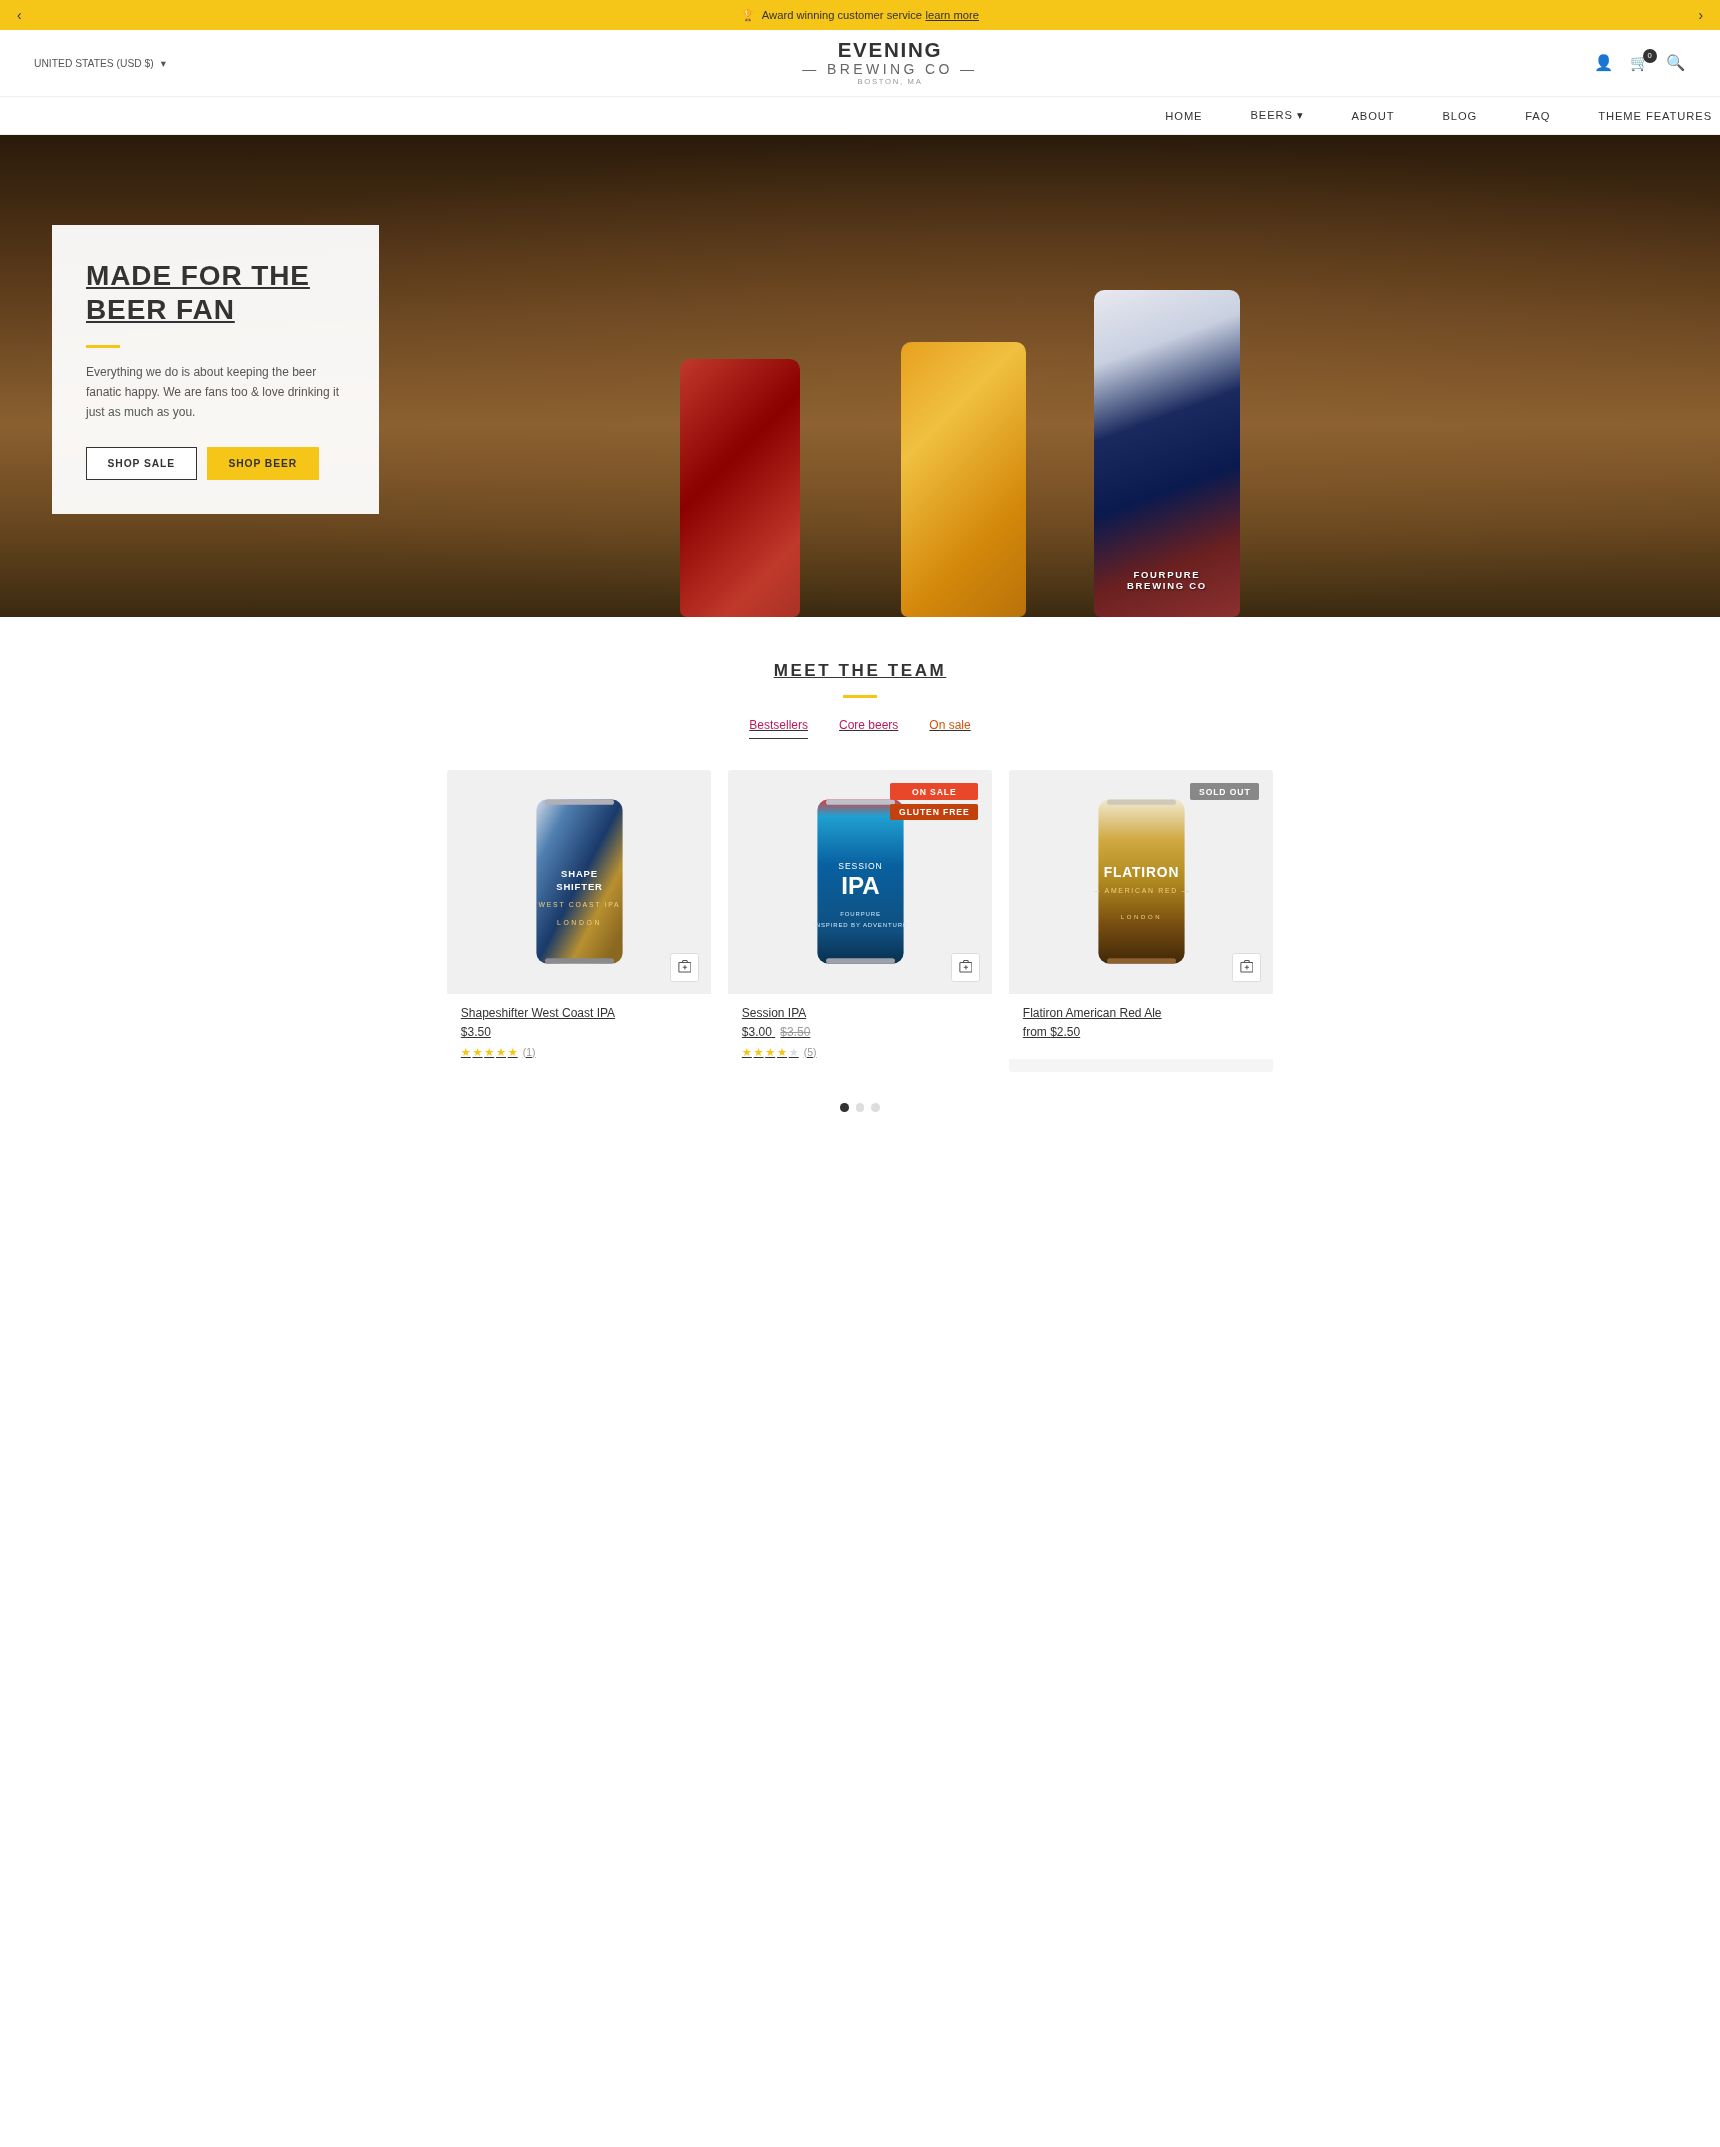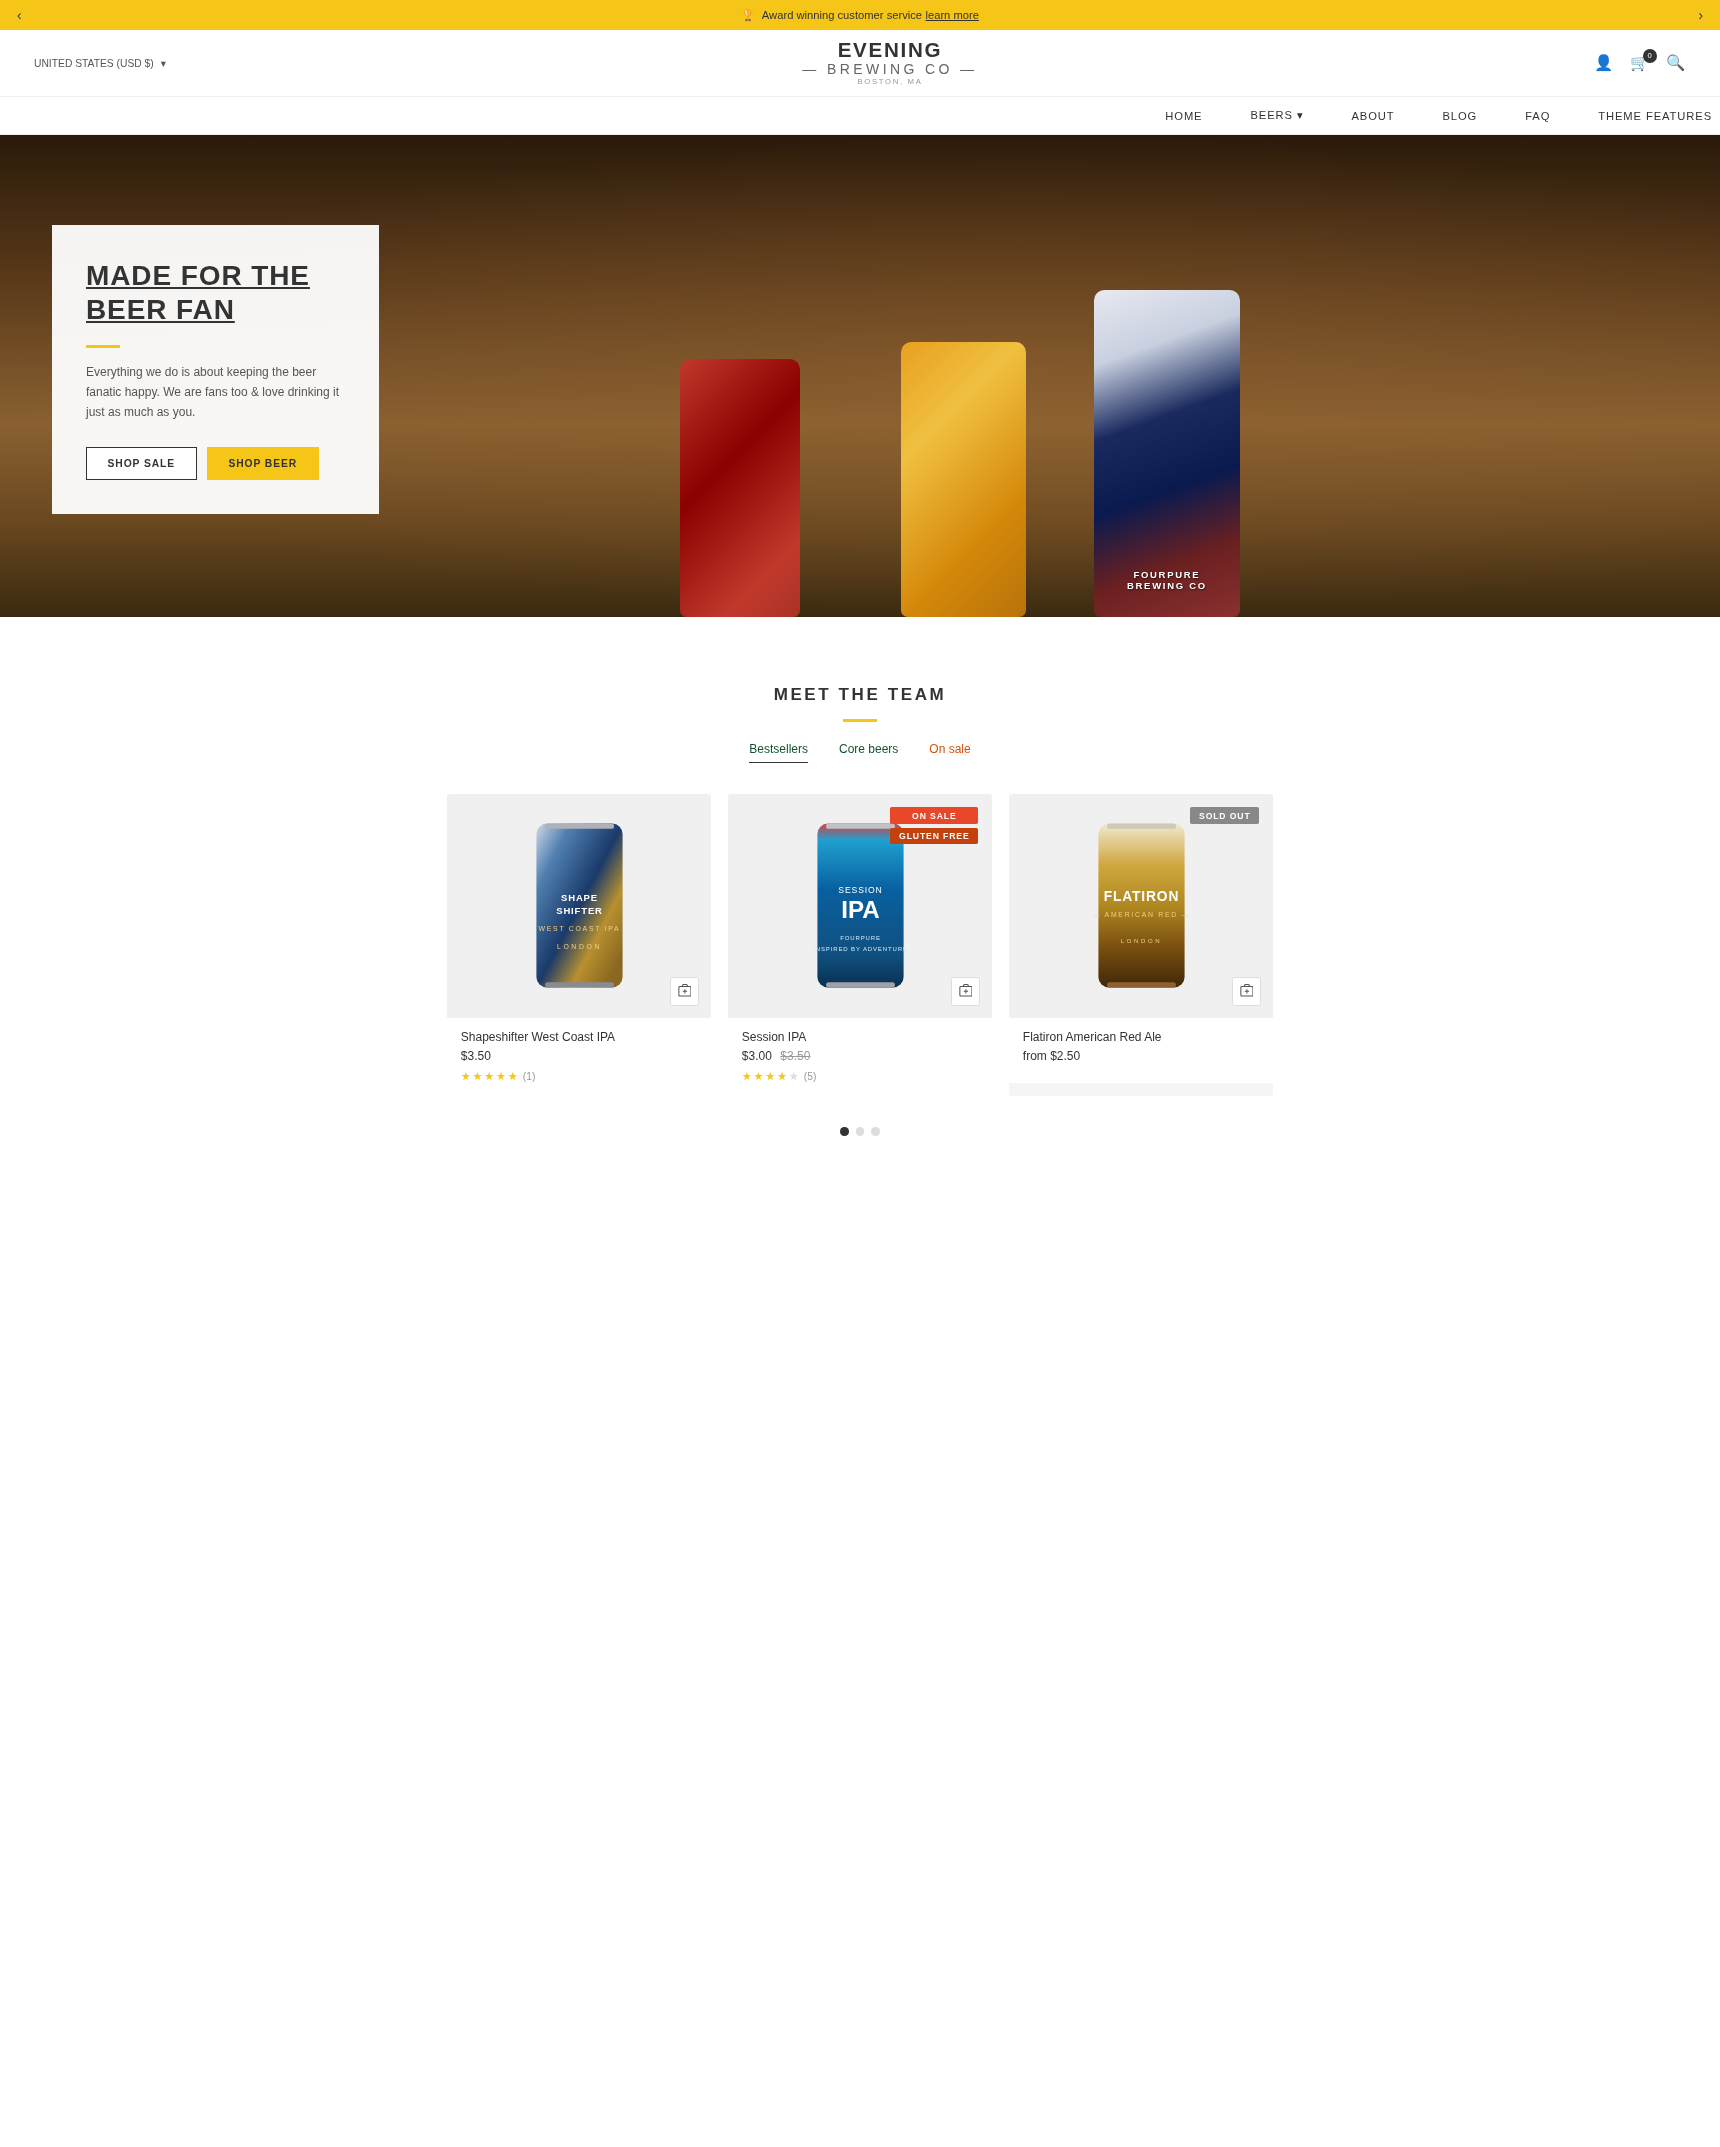--- a/index.html
+++ b/index.html
@@ -180,22 +180,23 @@
       font-size: 10.3px;
       font-weight: 700;
       letter-spacing: 0.9px;
       cursor: pointer;
       text-decoration: none;
       display: inline-block;
     }
 
     
     .products-section {
-      padding: 68px 34px 34px;
+      padding: 44px 34px 34px;
       text-align: center;
+      text-decoration: underline;
     }
     .section-title {
       font-size: 17px;
       font-weight: 700;
       letter-spacing: 2.6px;
       margin-bottom: 13.8px;
     }
     .section-accent {
       width: 34px;
       height: 2.6px;
@@ -207,21 +208,21 @@
     .tabs {
       display: flex;
       justify-content: center;
       gap: 31px;
       margin-bottom: 31px;
       font-size: 12px;
     }
     .tab {
       cursor: pointer;
       padding-bottom: 5.2px;
-      color: #14532d;
+      color: #be185d;
       border-bottom: 1.7px solid transparent;
     }
     .tab.active {
       border-bottom: 1.7px solid #333;
       font-weight: 500;
     }
     .tab.sale-tab { color: #d4520a; }
 
     
     .product-grid {

